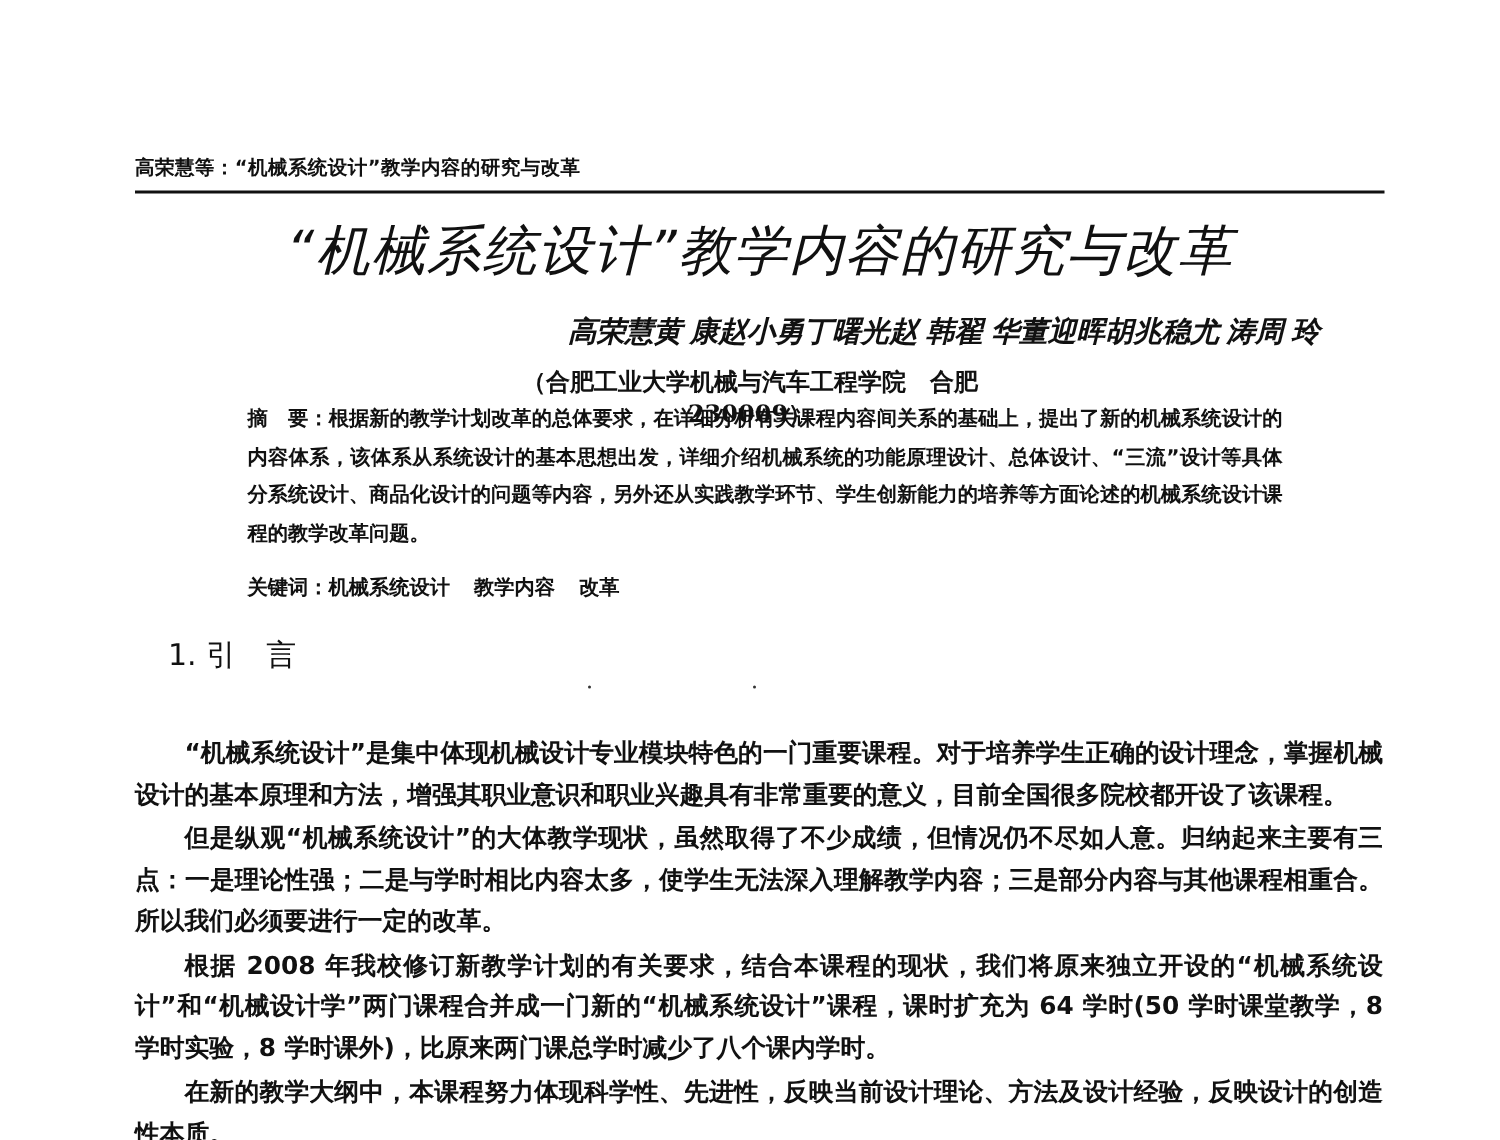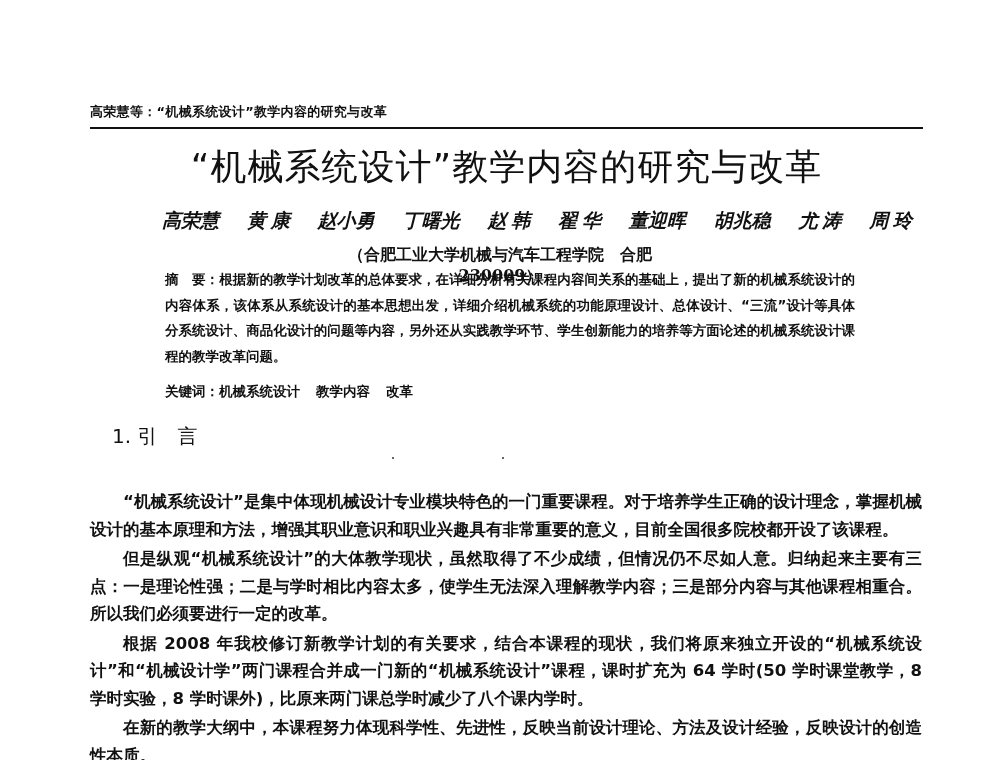--- a/index.html
+++ b/index.html
@@ -43,33 +43,33 @@
       position: absolute;
       left: 90px;
       width: 833px;
       top: 143px;
       text-align: center;
       font-size: 36px;
       font-family: "DejaVu Sans", "Liberation Sans", sans-serif;
       font-weight: normal;
       letter-spacing: 1px;
       margin: 0;
+      font-style: italic;
     }
     .authors {
       position: absolute;
       left: 130px;
       width: 750px;
       top: 208px;
       display: flex;
-      justify-content: space-between;
+      justify-content: flex-end;
       font-size: 19px;
-      font-family: Liberation Serif, serif;
+      font-family: Liberation Sans, sans-serif;
       font-style: italic;
       font-weight: bold;
-      margin-left: 32px;
     }
     .affiliation {
       position: absolute;
       left: 300px;
       width: 400px;
       top: 245px;
       text-align: center;
       font-size: 16px;
       font-weight: bold;
       font-family: "DejaVu Serif", "Liberation Serif", serif;

